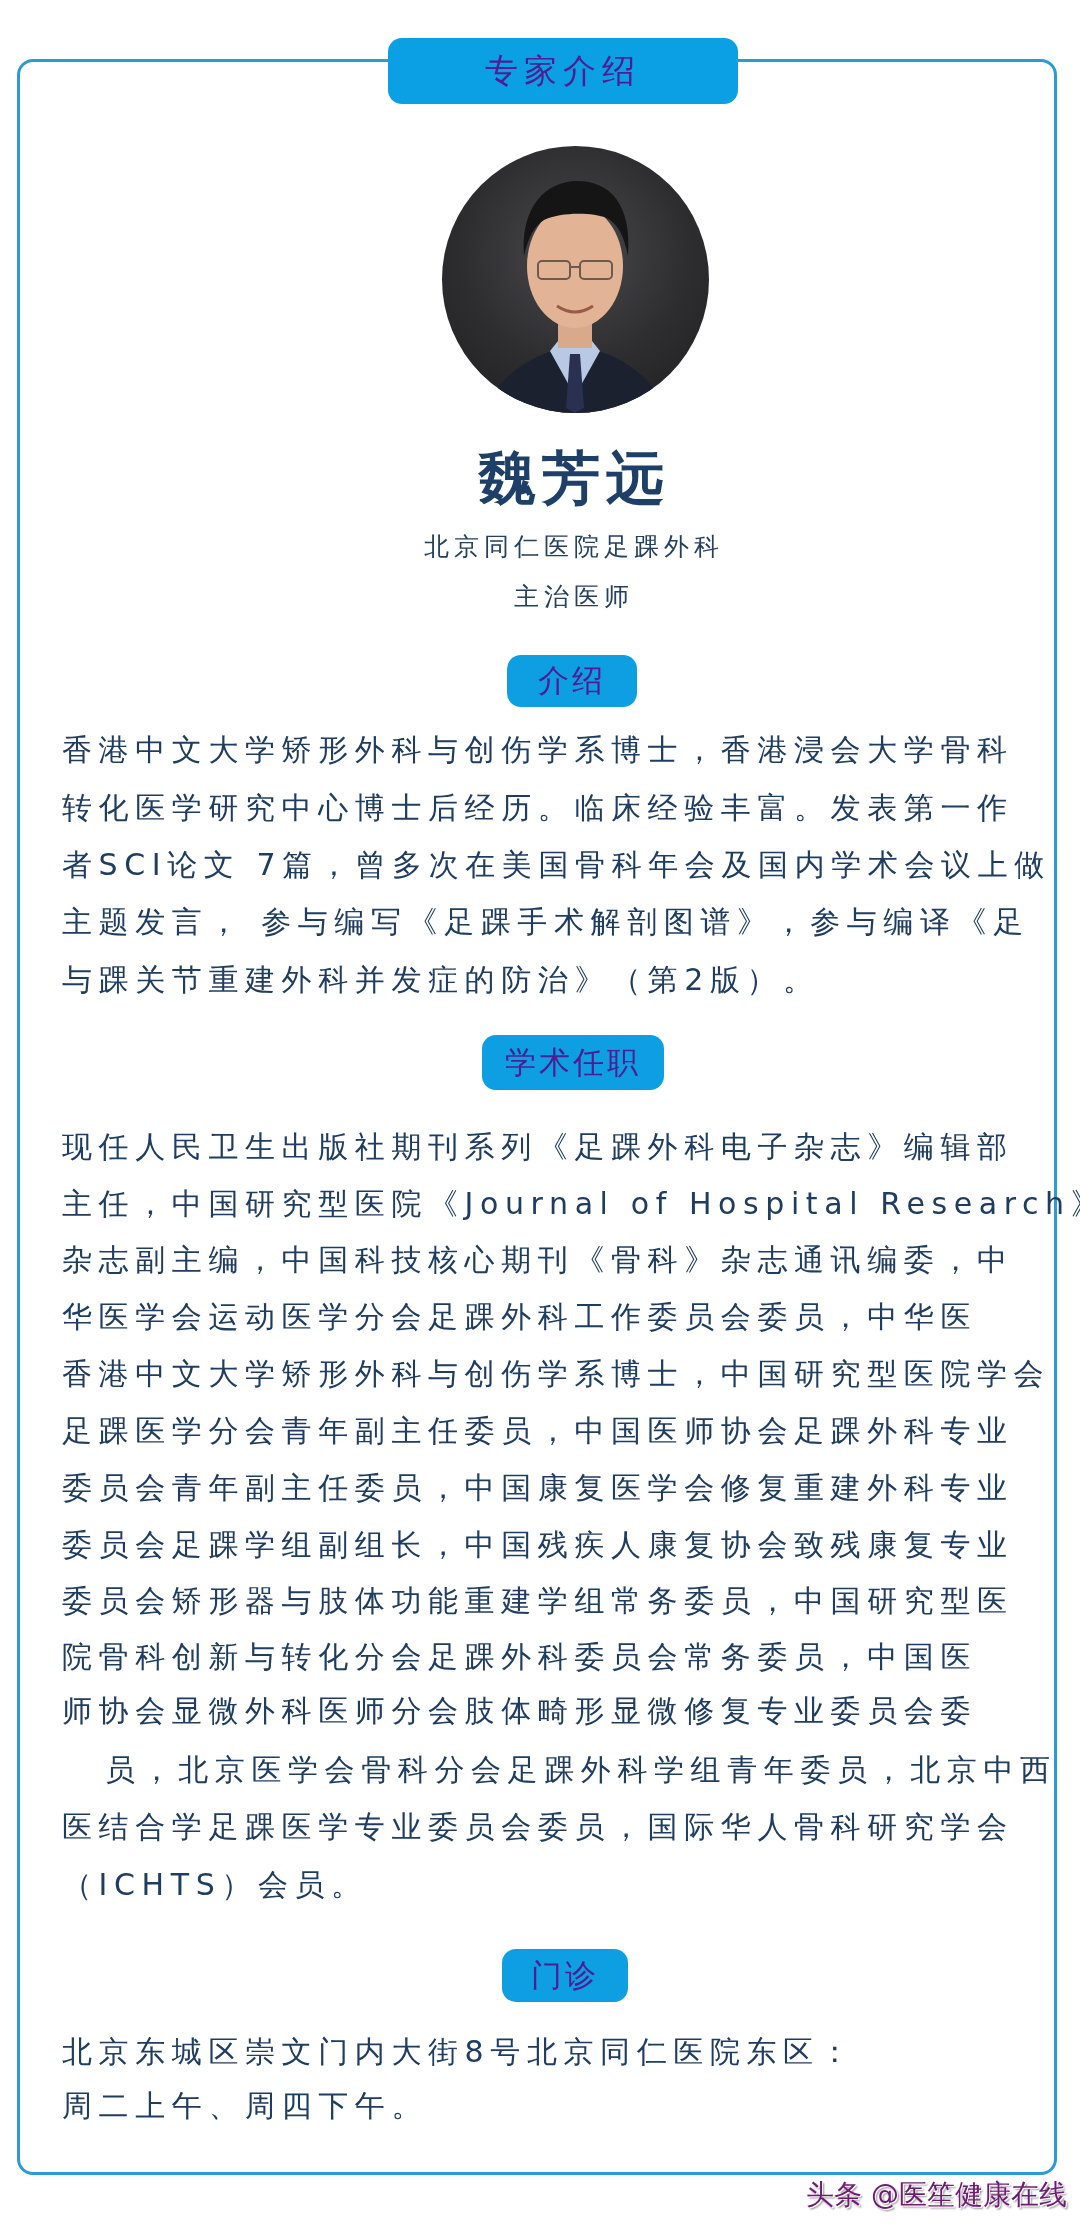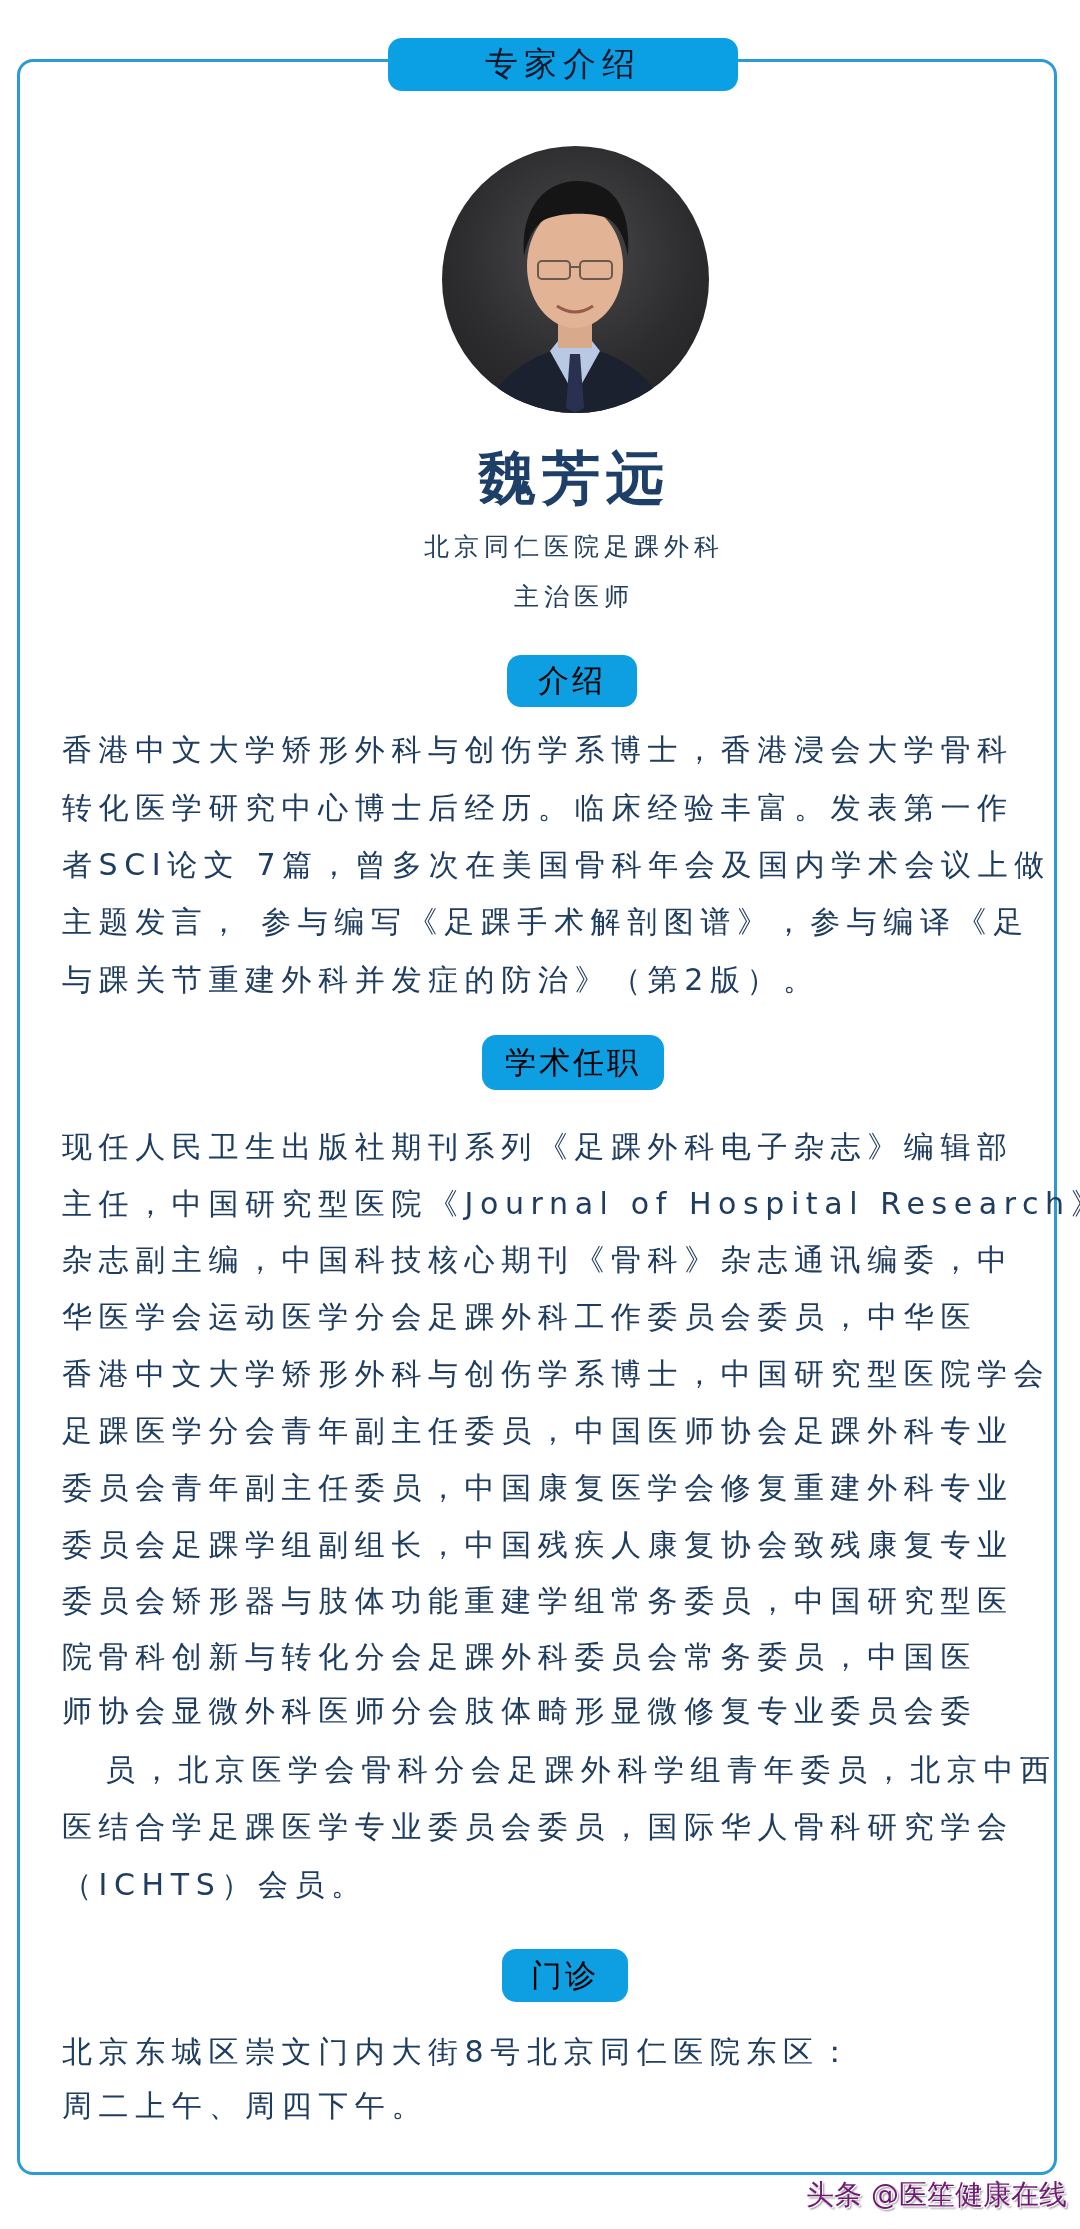--- a/index.html
+++ b/index.html
@@ -1,28 +1,28 @@
 <!DOCTYPE html>
 <html><head>
 <meta charset="utf-8">
 <style>
   html, body { margin: 0; padding: 0; background: #ffffff; }
   body { width: 1080px; height: 2229px; position: relative; overflow: hidden;
          font-family: "DejaVu Sans", "Liberation Sans", sans-serif; }
   .frame { position: absolute; left: 17px; top: 59px; width: 1040px; height: 2116px;
            border: 3px solid #2c9ad4; border-radius: 16px; box-sizing: border-box; background: #fff; }
-  .header-pill { position: absolute; left: 388px; top: 38px; width: 350px; height: 53px;
-                 background: #0ba0e4; border-radius: 14px; color: #0f172a; font-size: 33px;
+  .header-pill { position: absolute; left: 388px; top: 38px; width: 350px; height: 66px;
+                 background: #0ba0e4; border-radius: 14px; color: #4c1d95; font-size: 33px;
                  display: flex; align-items: center; justify-content: center; letter-spacing: 6px; }
   .avatar { position: absolute; left: 442px; top: 146px; width: 267px; height: 267px; border-radius: 50%;
             overflow: hidden; background: radial-gradient(circle at 50% 40%, #4a4a4c 0%, #2d2d2f 55%, #1e1e20 100%); }
   .name { position: absolute; left: 0; width: 1148px; top: 440px; text-align: center;
           font-size: 58px; font-weight: bold; color: #1e4068; letter-spacing: 6px; }
   .sub { position: absolute; left: 0; width: 1148px; text-align: center; font-size: 25px; color: #24405f; letter-spacing: 5px; }
-  .pill { position: absolute; background: #0d9fe2; border-radius: 14px; color: #000000; font-size: 31px;
+  .pill { position: absolute; background: #0d9fe2; border-radius: 14px; color: #4c1d95; font-size: 31px;
           display: flex; align-items: center; justify-content: center; letter-spacing: 3px; }
   .line { position: absolute; left: 62px; font-size: 30px; color: #1f3d60; white-space: nowrap;
           letter-spacing: 6.6px; line-height: 40px; height: 40px; }
   .watermark { position: absolute; left: 806px; top: 2176px; font-size: 28px; color: #701a75;
                text-shadow: 1px 1px 0 #fff, 2px 2px 2px rgba(0,0,0,0.45); white-space: nowrap; }
 </style>
 </head>
 <body>
 
 <div class="frame"></div>

